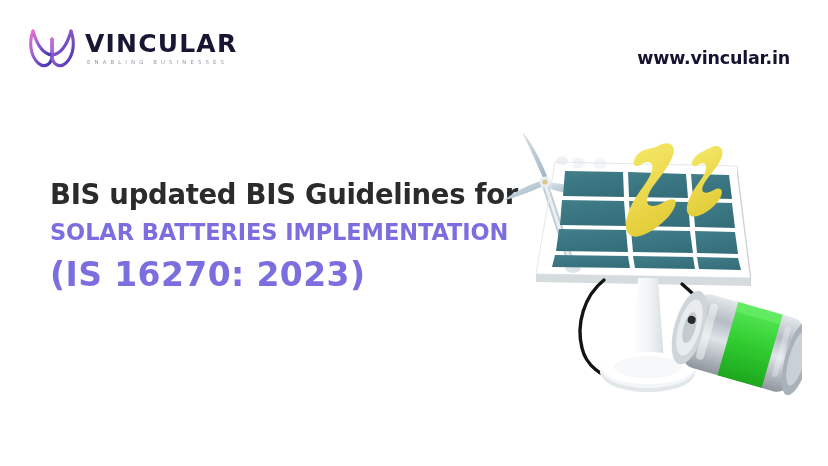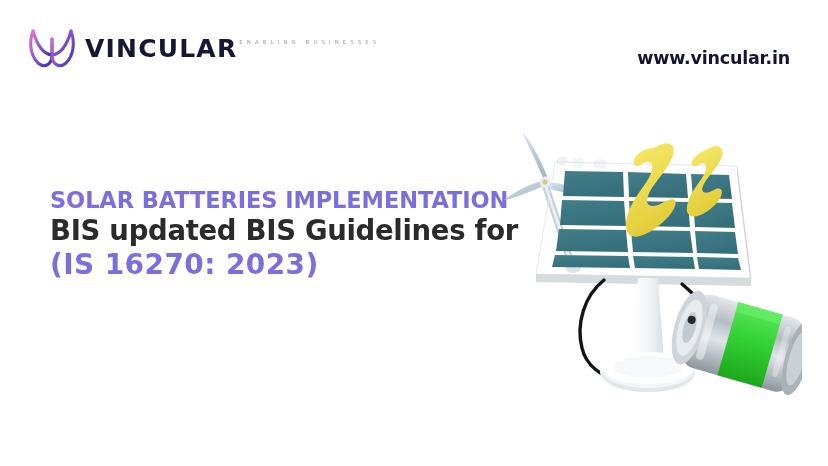--- a/index.html
+++ b/index.html
@@ -15,21 +15,21 @@
   #header {
     position:absolute; top:0; left:0;
     width:828px; height:100px;
   }
 
   #logo-group {
     position:absolute; left:26px; top:22px;
     display:flex; align-items:center; gap:7px;
   }
   #logo-mark { width:52px; height:50px; display:block; }
-  #logo-text-block { display:flex; flex-direction:row; justify-content:flex-end; padding-top:2px; }
+  #logo-text-block { display:flex; flex-direction:column; justify-content:flex-end; padding-top:2px; }
   #logo-wordmark {
     font-family:"DejaVu Sans", sans-serif;
     font-size:25px; font-weight:700; letter-spacing:1.2px;
     color:#171733; line-height:1;
   }
   #logo-tagline {
     font-family:"DejaVu Sans", sans-serif;
     font-size:5.4px; font-weight:400; letter-spacing:4.1px;
     color:#9a9ab0; line-height:1; margin-top:4px; padding-left:2px;
   }
@@ -49,22 +49,22 @@
     font-size:27.5px; font-weight:700; letter-spacing:-0.3px;
     color:#2b2b2b; line-height:1.18; white-space:nowrap;
   }
   #headline-line2 {
     font-family:"DejaVu Sans", sans-serif;
     font-size:22.5px; font-weight:700; letter-spacing:-0.1px;
     color:#7b6fe0; line-height:1.2; margin-top:9px; white-space:nowrap;
   }
   #headline-line3 {
     font-family:"DejaVu Sans", sans-serif;
-    font-size:28px; font-weight:700; letter-spacing:0.4px;
-    color:#7b6fe0; line-height:1.15; margin-top:3px; white-space:nowrap;
+    font-size:33px; font-weight:700; letter-spacing:0.4px;
+    color:#7b6fe0; line-height:1.15; margin-top:10px; white-space:nowrap;
   }
 
   
   #illustration {
     position:absolute; left:492px; top:118px;
     width:310px; height:290px;
   }
   #illustration svg { display:block; width:310px; height:290px; }
 </style>
 </head>
@@ -95,22 +95,22 @@
     <div id="logo-text-block">
       <div id="logo-wordmark">VINCULAR</div>
       <div id="logo-tagline">ENABLING BUSINESSES</div>
     </div>
   </div>
 
   <div id="site-url">www.vincular.in</div>
 </div>
 
 <div id="headline">
+  <div id="headline-line1">BIS updated BIS Guidelines for</div>
   <div id="headline-line2">SOLAR BATTERIES IMPLEMENTATION</div>
-  <div id="headline-line1">BIS updated BIS Guidelines for</div>
   <div id="headline-line3">(IS 16270: 2023)</div>
 </div>
 
 <div id="illustration">
   <svg viewBox="0 0 310 290" xmlns="http://www.w3.org/2000/svg">
     <defs>
       <linearGradient id="cellg" x1="0" y1="0" x2="0.4" y2="1">
         <stop offset="0%" stop-color="#417f8a"></stop>
         <stop offset="100%" stop-color="#356f7b"></stop>
       </linearGradient>

